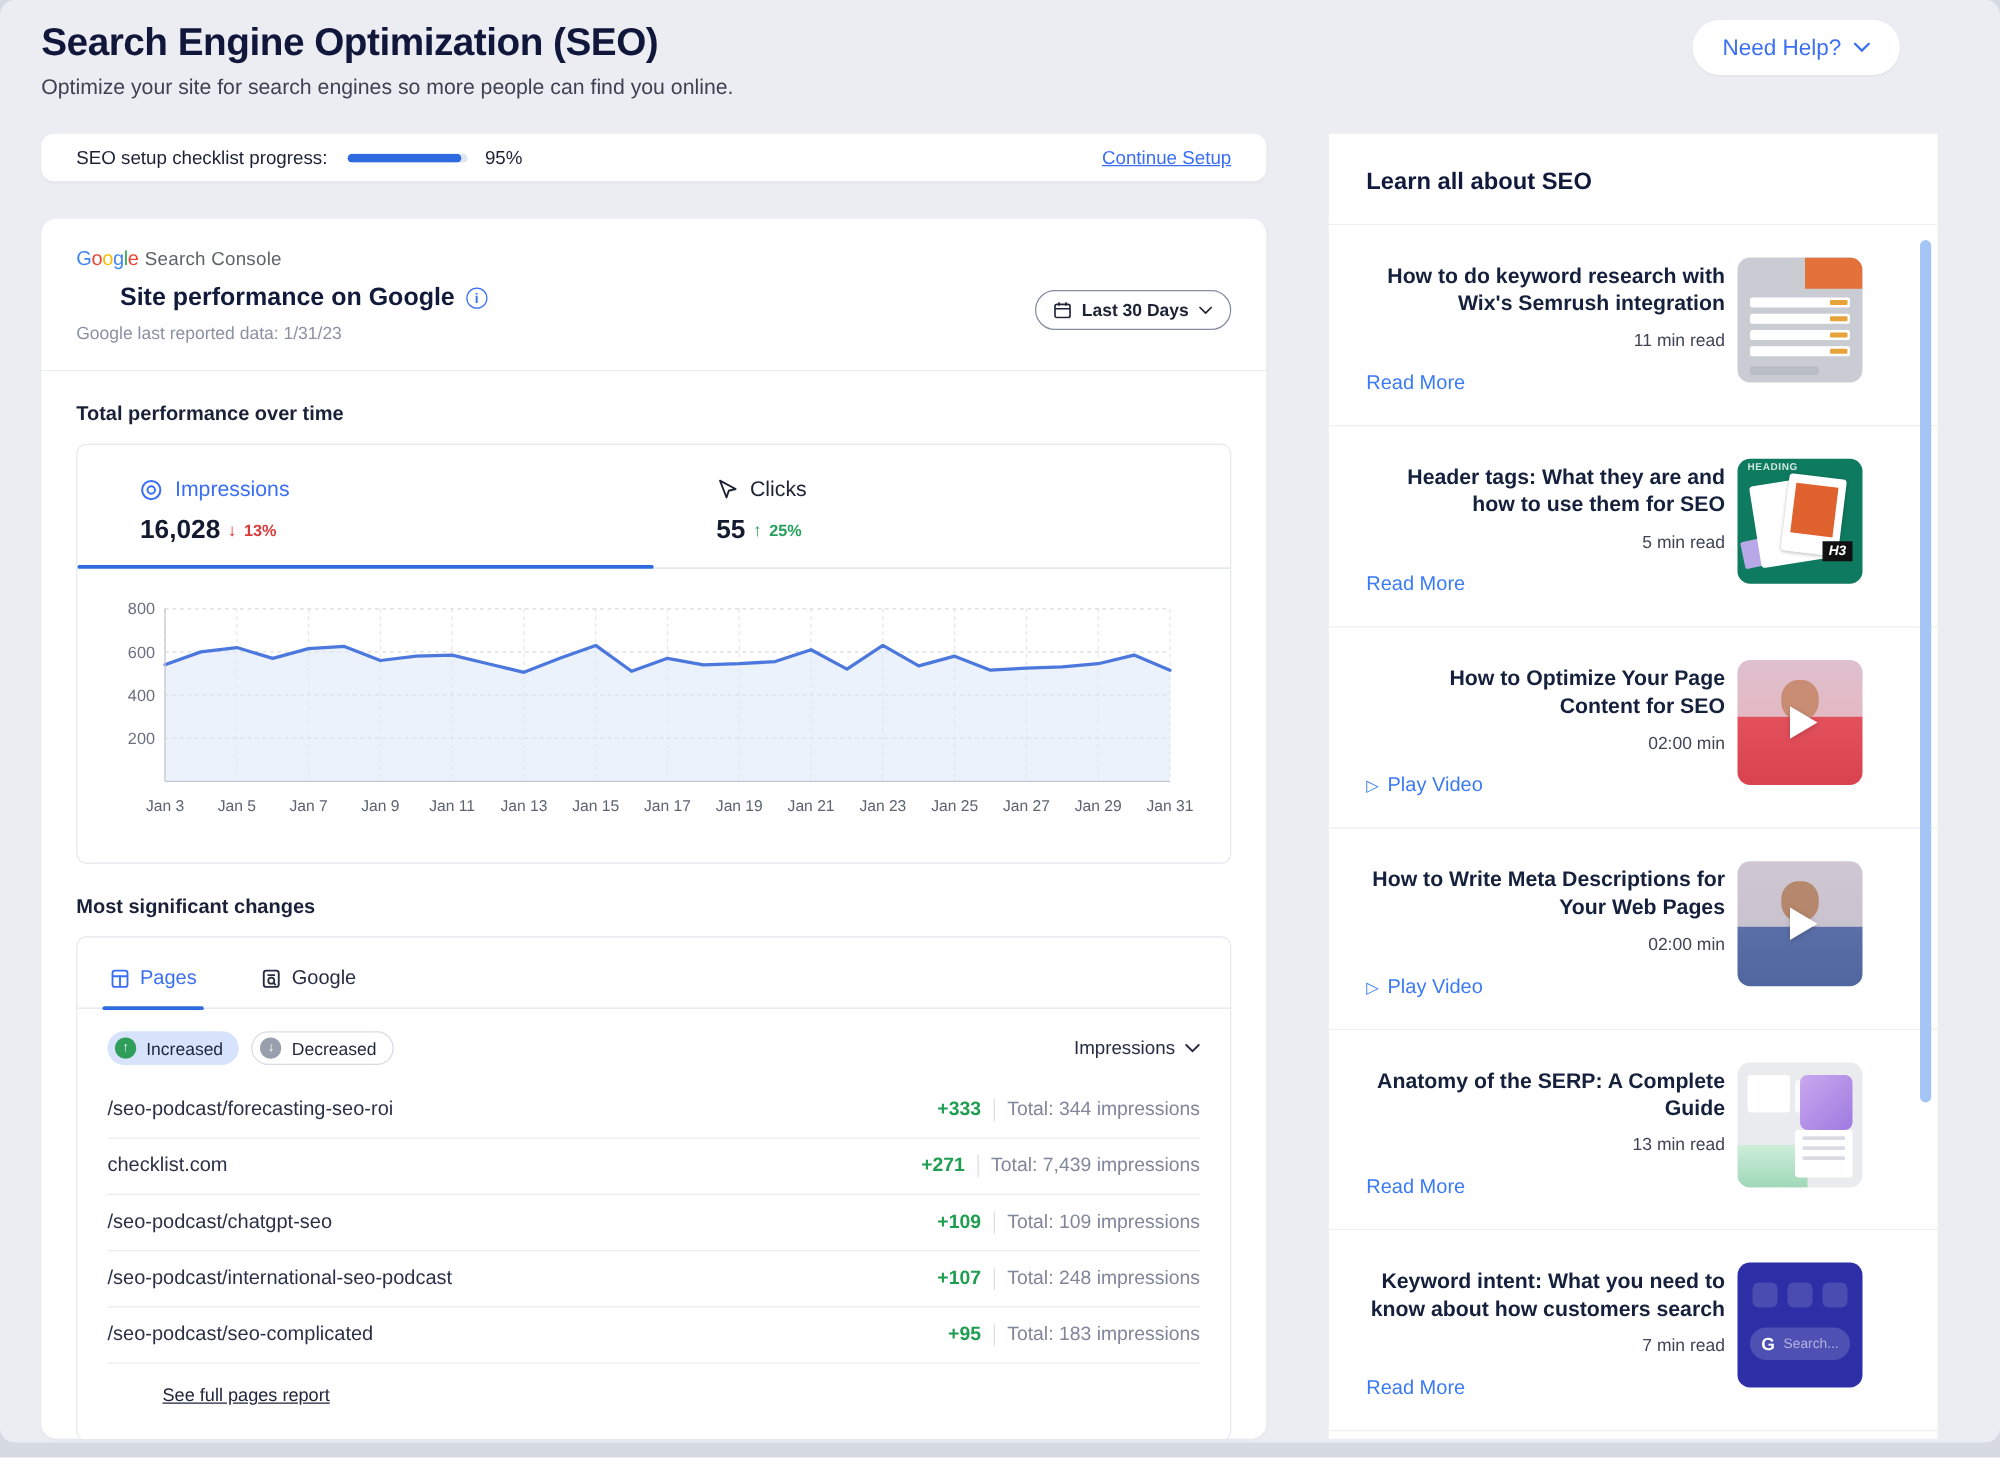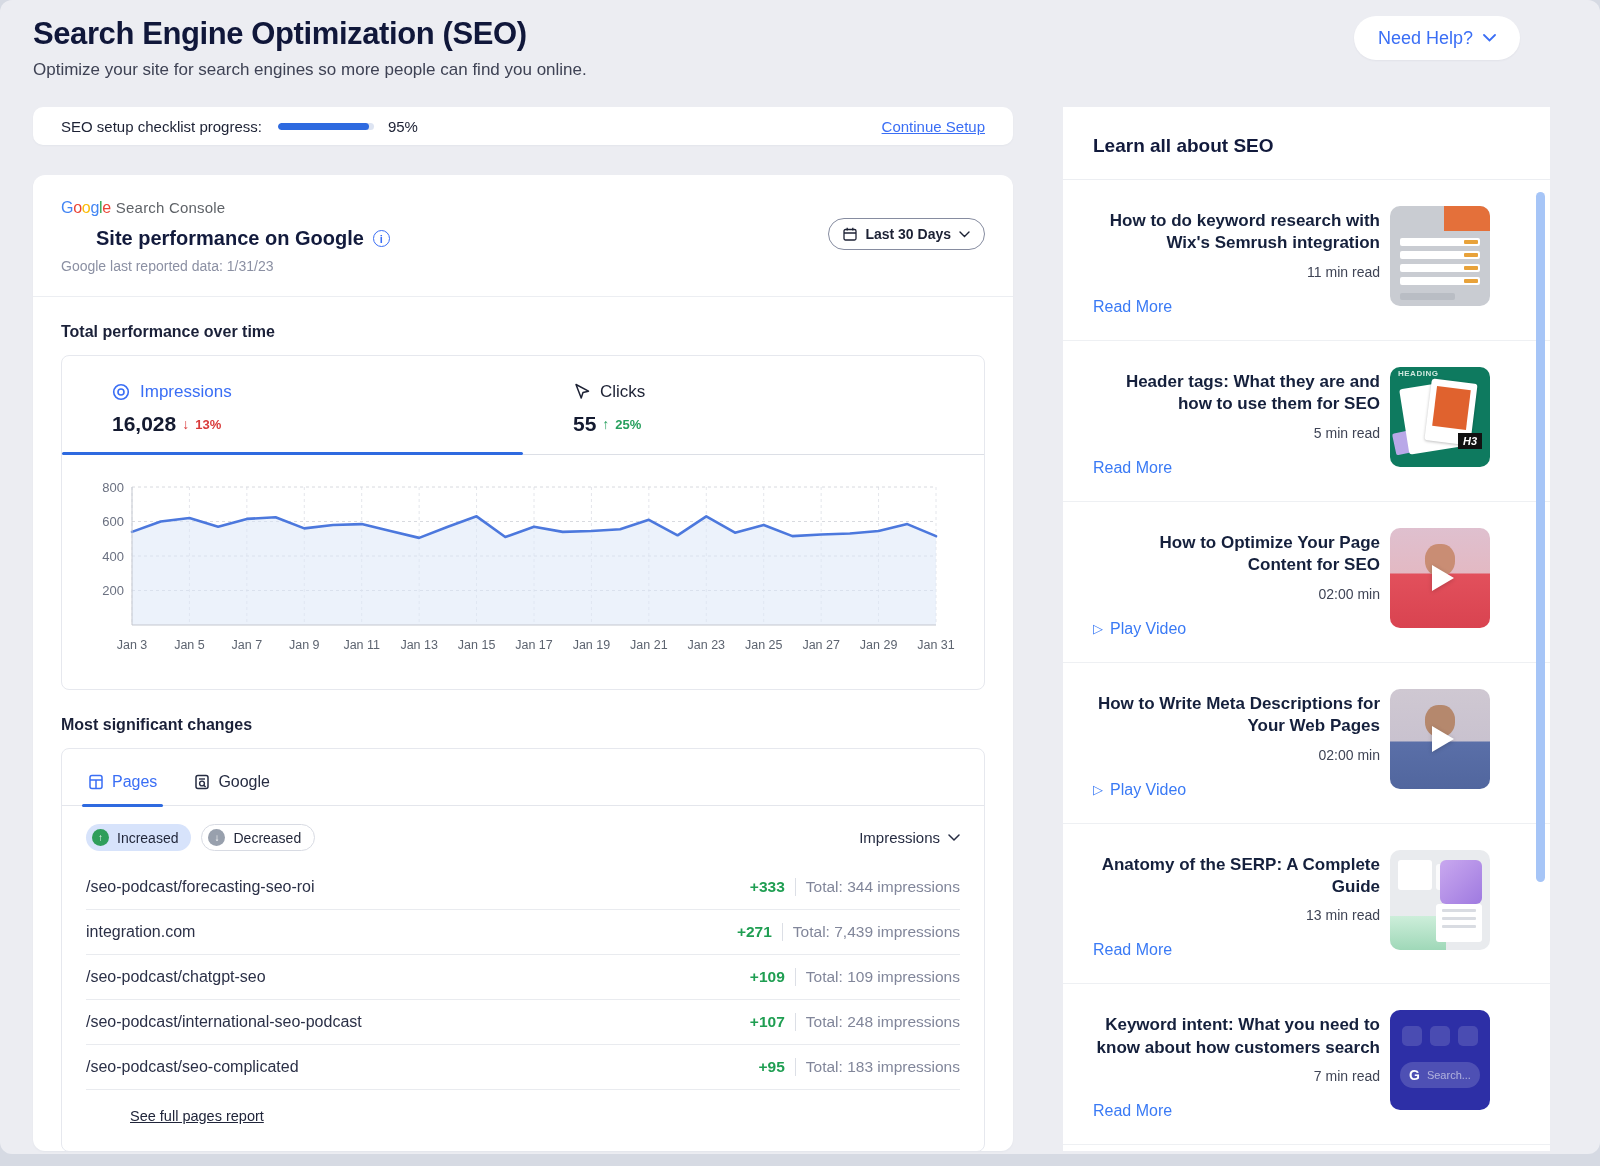--- a/index.html
+++ b/index.html
@@ -50,21 +50,21 @@
   .sp-header { padding:24px 28px 22px; position:relative; border-bottom:1px solid #eceef2; }
   .gsc-logo { font-size:16px; }
   .gsc-logo .gl { font-weight:500; letter-spacing:-0.3px; }
   .gsc-suffix { color:#5f6368; font-size:15px; margin-left:5px; letter-spacing:0.2px; }
   .sp-title-row { display:flex; align-items:center; gap:9px; margin-top:10px; }
   .sp-title { font-size:20px; font-weight:700; color:#121a3c;margin-left:35px; }
   .info-icon { width:17px; height:17px; border:1.6px solid #3a6ef5; border-radius:50%; color:#3a6ef5;
     font-size:11px; font-weight:700; display:flex; align-items:center; justify-content:center; font-style:normal; cursor:pointer; }
   .sp-subtitle { font-size:14px; color:#8b90a3; margin-top:8px; }
   .date-range-btn {
-    position:absolute; right:28px; top:43px;
+    position:absolute; right:28px; top:57px;
     background:#fff; border:1px solid #868ca0; border-radius:17px; height:32px; padding:0 14px;
     display:flex; align-items:center; gap:8px; cursor:pointer; font-size:14px; font-weight:600; color:#1c2134;
   }
 
   .section-title { font-size:16px; font-weight:700; color:#1a2038; padding:26px 28px 14px; }
 
   
   .perf-card { margin:0 28px; border:1px solid #e6e8ee; border-radius:8px; background:#fff; }
   .metric-row { display:flex; padding-top:26px; }
   .metric { width:50%; padding-left:50px; }
@@ -76,21 +76,21 @@
   .delta-down { color:#d93a3a; font-size:13px; font-weight:700; }
   .delta-up { color:#27a05e; font-size:13px; font-weight:700; }
   .delta-arrow { font-size:14px; }
   .metric-underline { display:flex; margin:16px 0 0; }
   .metric-underline .blue { width:50%; height:3px; background:#2e6ae0; border-radius:2px; }
   .metric-underline .gray { width:50%; height:3px; border-bottom:1px solid #dcdfe6; }
   .chart-wrap { padding:18px 28px 12px; }
 
   
   .table-card { margin:0 28px 26px; border:1px solid #e6e8ee; border-radius:8px; background:#fff; }
-  .tabs-row { display:flex; gap:25px; padding:24px 20px 0; border-bottom:1px solid #e4e6ec; }
+  .tabs-row { display:flex; gap:40px; padding:24px 20px 0; border-bottom:1px solid #e4e6ec; }
   .tab { display:flex; align-items:center; gap:8px; font-size:16px; padding:0 6px 14px; cursor:pointer; position:relative; color:#262c42; }
   .tab.active { color:#3a6ef5; font-weight:500; }
   .tab.active::after { content:""; position:absolute; left:0; right:0; bottom:-2px; height:3px; background:#2e6ae0; border-radius:2px; }
   .chips-row { display:flex; align-items:center; padding:18px 24px 14px; }
   .chip { display:flex; align-items:center; gap:8px; height:27px; border-radius:14px; padding:0 13px 0 6px; font-size:14px; color:#1f2437; cursor:pointer; }
   .chip.active { background:#d7e3fb; }
   .chip.inactive { background:#fff; border:1px solid #d8dbe3; margin-left:10px; }
   .chip-dot { width:17px; height:17px; border-radius:50%; color:#fff; font-size:10px; font-weight:700; display:flex; align-items:center; justify-content:center; }
   .chip-dot.up { background:#2f9e5b; }
   .chip-dot.down { background:#98a0ad; }
@@ -337,21 +337,21 @@
           </div>
 
           <div class="rows">
             <div class="t-row">
               <span class="page-url">/seo-podcast/forecasting-seo-roi</span>
               <span class="change">+333</span>
               <span class="vline"></span>
               <span class="total">Total: 344 impressions</span>
             </div>
             <div class="t-row">
-              <span class="page-url">integration.com</span>
+              <span class="page-url">checklist.com</span>
               <span class="change">+271</span>
               <span class="vline"></span>
               <span class="total">Total: 7,439 impressions</span>
             </div>
             <div class="t-row">
               <span class="page-url">/seo-podcast/chatgpt-seo</span>
               <span class="change">+109</span>
               <span class="vline"></span>
               <span class="total">Total: 109 impressions</span>
             </div>

